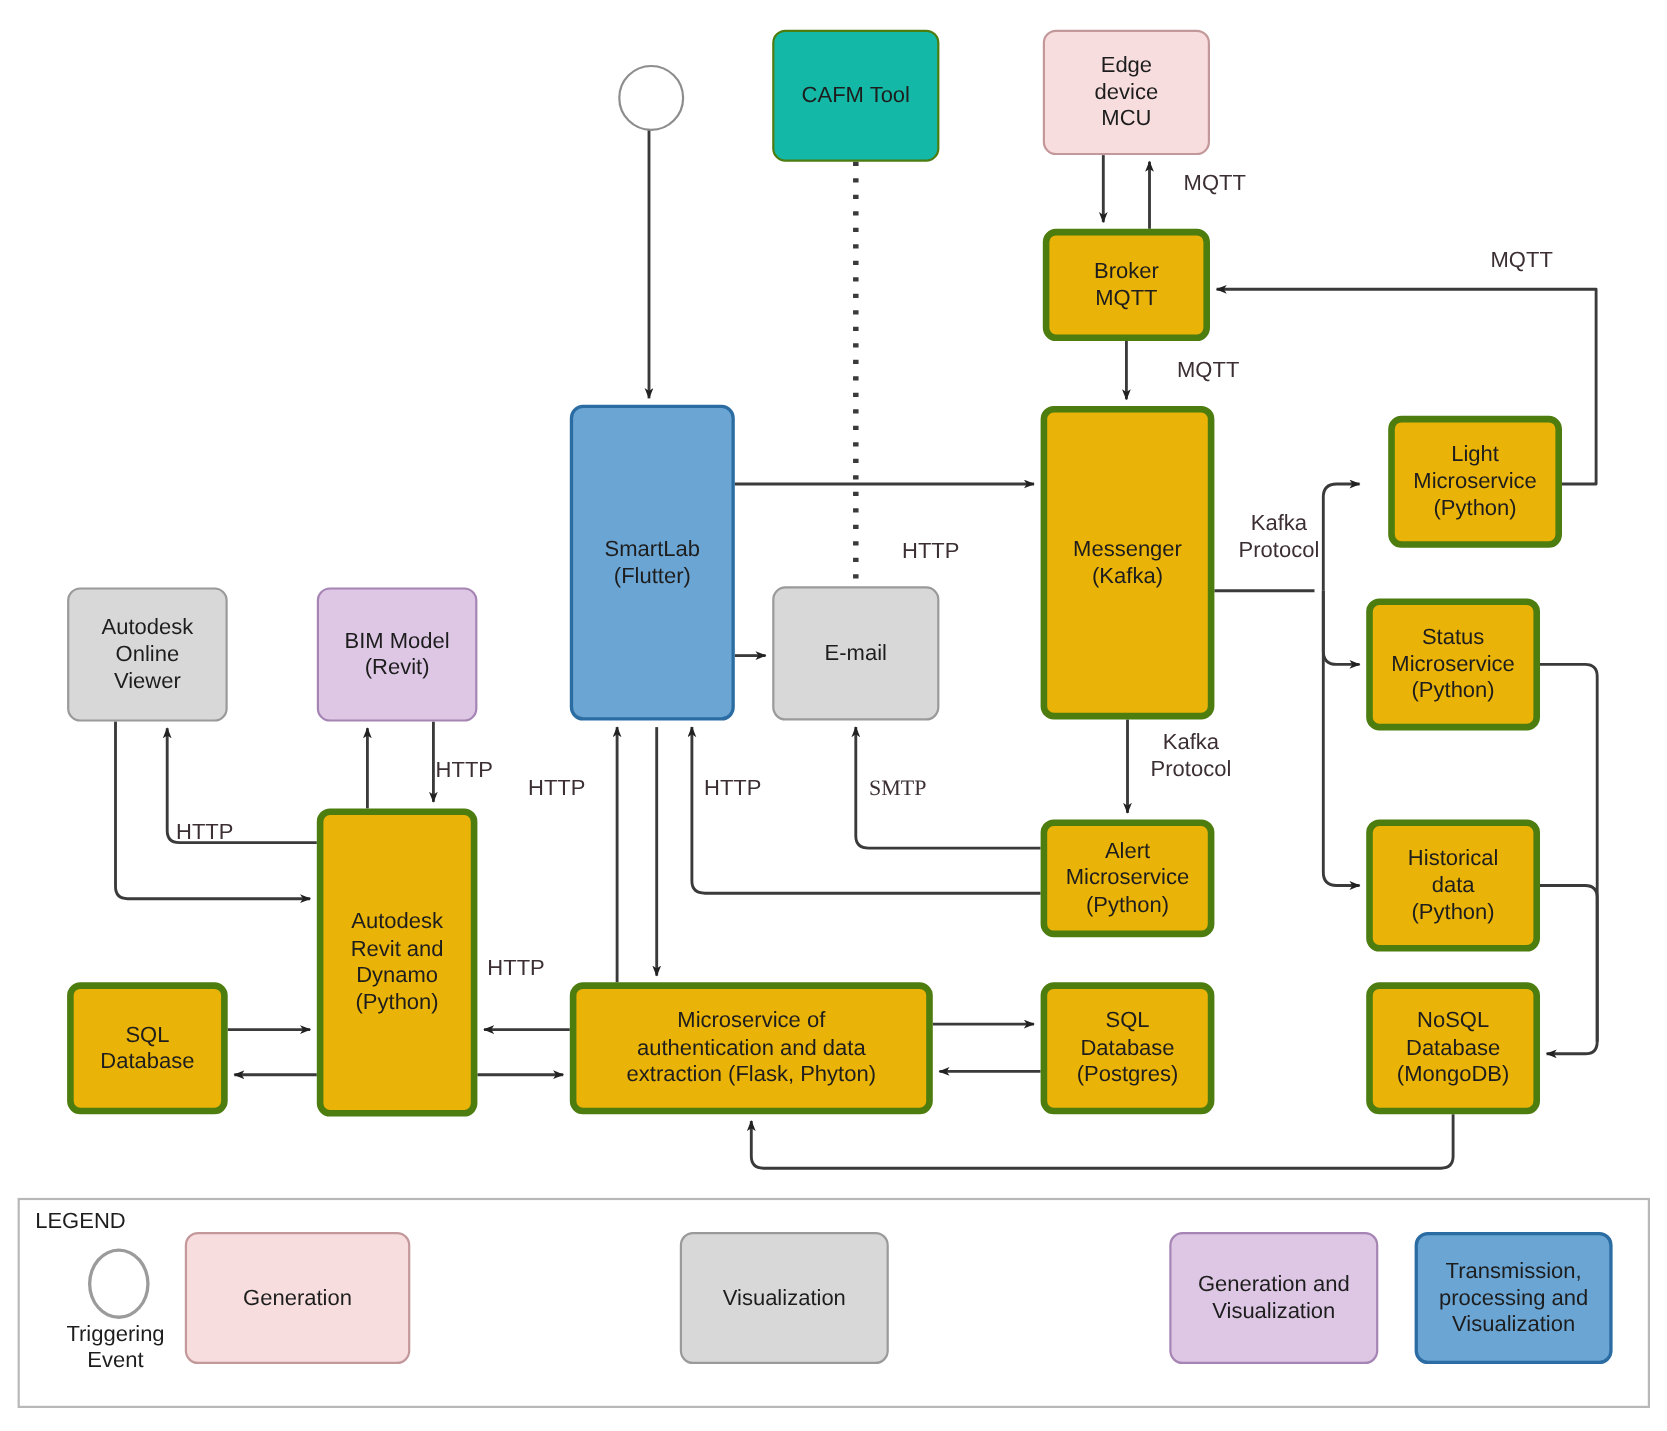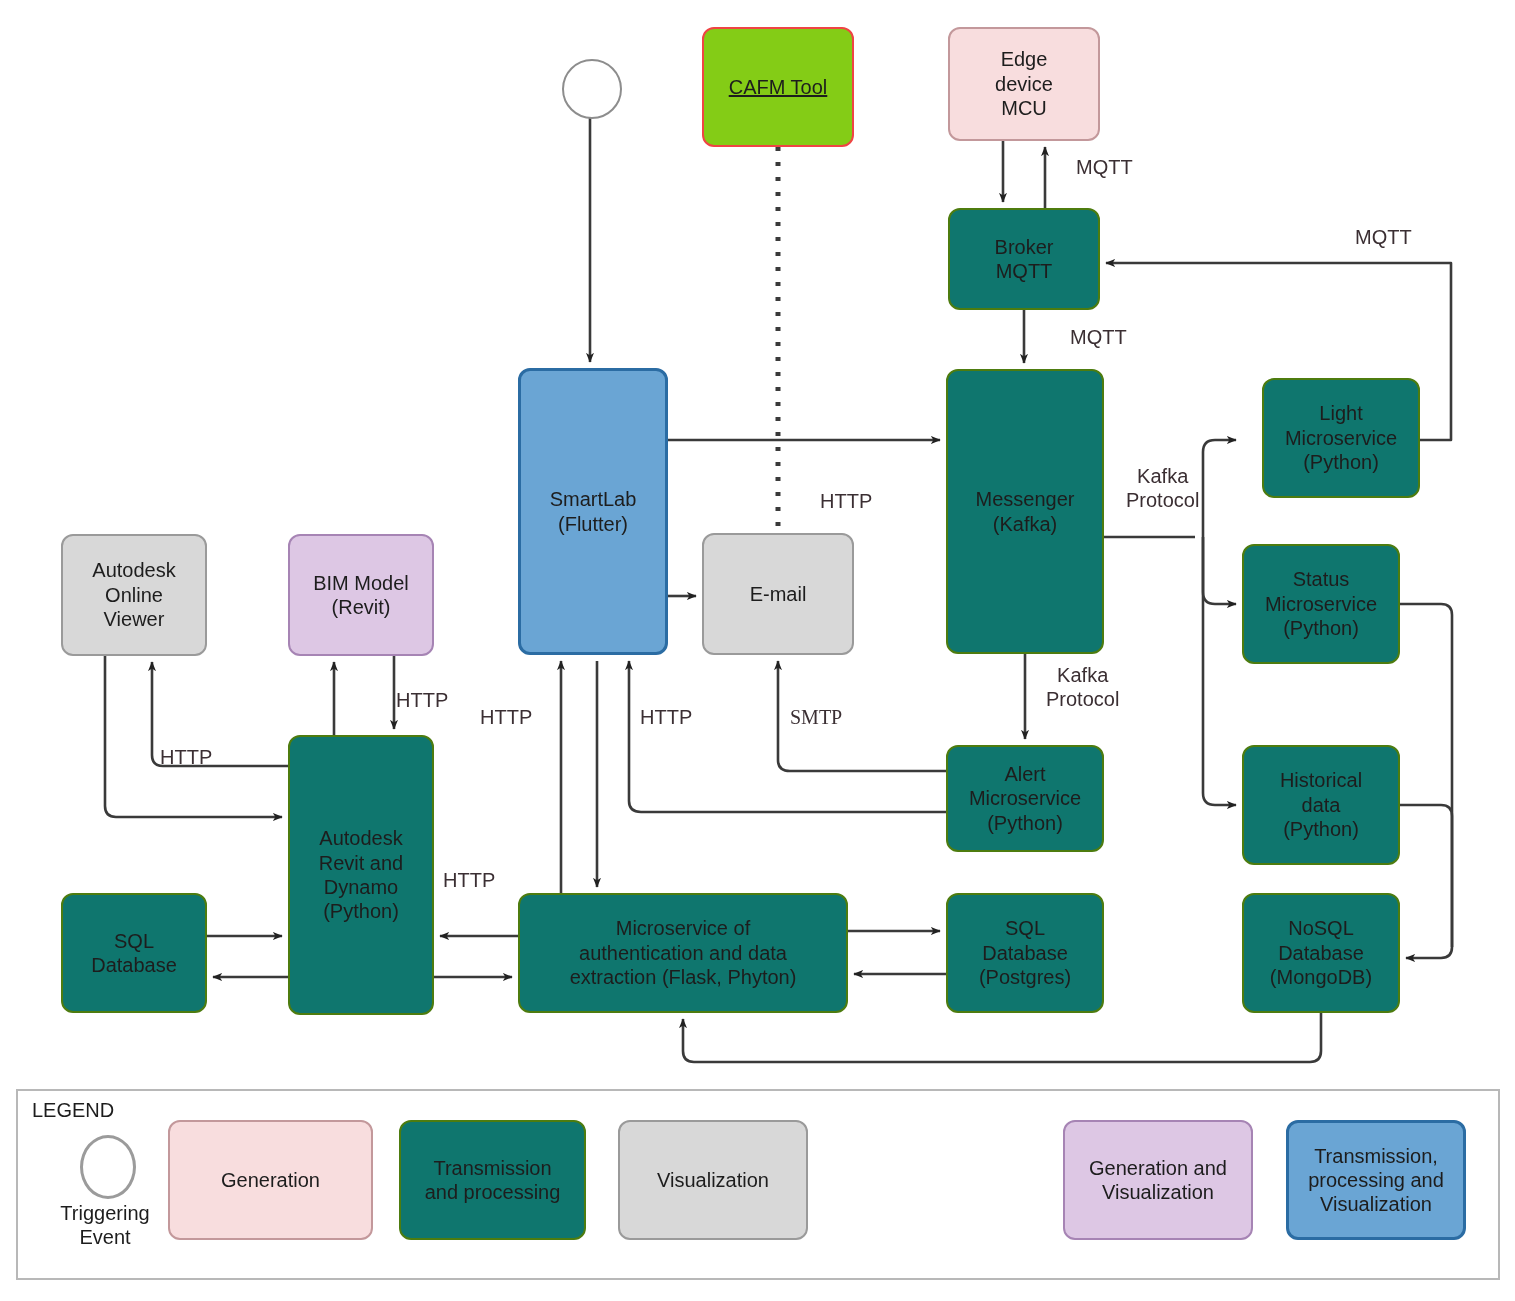--- a/index.html
+++ b/index.html
@@ -12,25 +12,25 @@
     box-sizing:border-box;
     display:flex;align-items:center;justify-content:center;
     text-align:center;
     border-radius:12px;
     font-size:20px;
     line-height:1.22;
     color:#1d1d1d;
     padding:2px 6px;
     white-space:pre-line;
   }
-  .n-blue{background:#0f766e;border:2px solid #4d7c0f;}
+  .n-blue{background:#eab308;border:6px solid #4d7c0f;}
   .n-blue-dark{background:#6aa5d4;border:3px solid #2b6ca3;}
   .n-pink{background:#f8ddde;border:2px solid #c3989b;text-align:center;}
   .n-grey{background:#d8d8d8;border:2px solid #9a9a9a;}
-  .n-green{background:#84cc16;border:2px solid #ef4444;text-decoration:underline;}
+  .n-green{background:#14b8a6;border:2px solid #4d7c0f;}
   .n-purple{background:#ddc7e4;border:2px solid #a684b4;}
   .elabel{
     position:absolute;
     font-size:20px;
     color:#3b2f33;
     white-space:pre-line;
     line-height:1.2;
     text-align:left;
   }
   .trigger{
@@ -209,22 +209,20 @@
   <div class="elabel" style="left:160px;top:745px;">HTTP</div>
   <div class="elabel" style="left:443px;top:868px;">HTTP</div>
 
   <div id="legend">
     <div id="legend-title">LEGEND</div>
     <div class="lg-trig-circle"></div>
     <div class="lg-trig-label">Triggering
 Event</div>
 
     <div class="lg-chip n-pink" style="left:150px;top:29px;width:205px;height:120px;">Generation</div>
-    <div class="lg-chip n-blue" style="left:381px;top:29px;width:187px;height:120px;">Transmission
-and processing</div>
     <div class="lg-chip n-grey" style="left:600px;top:29px;width:190px;height:120px;">Visualization</div>
     <div class="lg-chip n-purple" style="left:1045px;top:29px;width:190px;height:120px;">Generation and
 Visualization</div>
     <div class="lg-chip n-blue-dark" style="left:1268px;top:29px;width:180px;height:120px;">Transmission,
 processing and
 Visualization</div>
   </div>
 
 </div>
 

